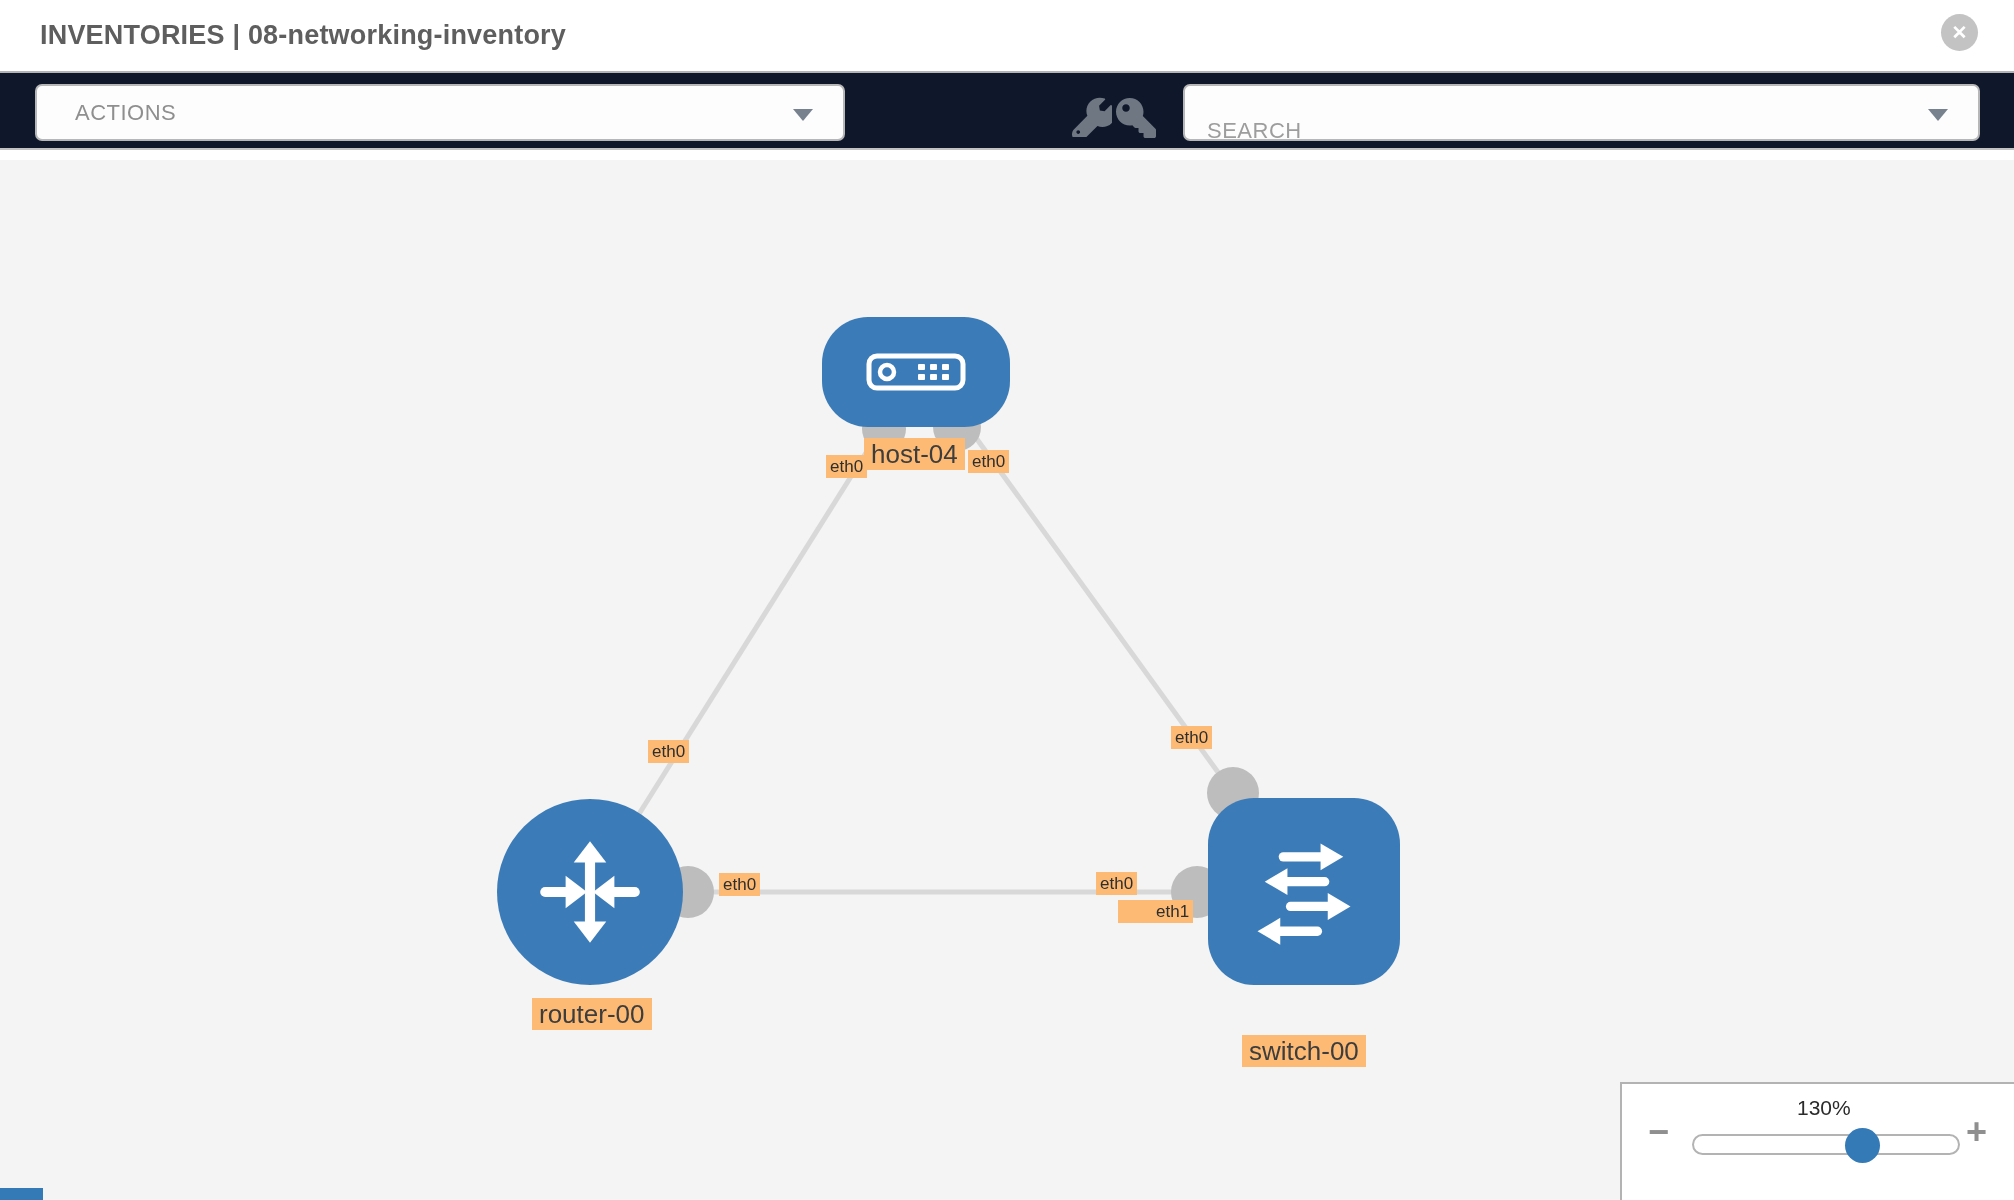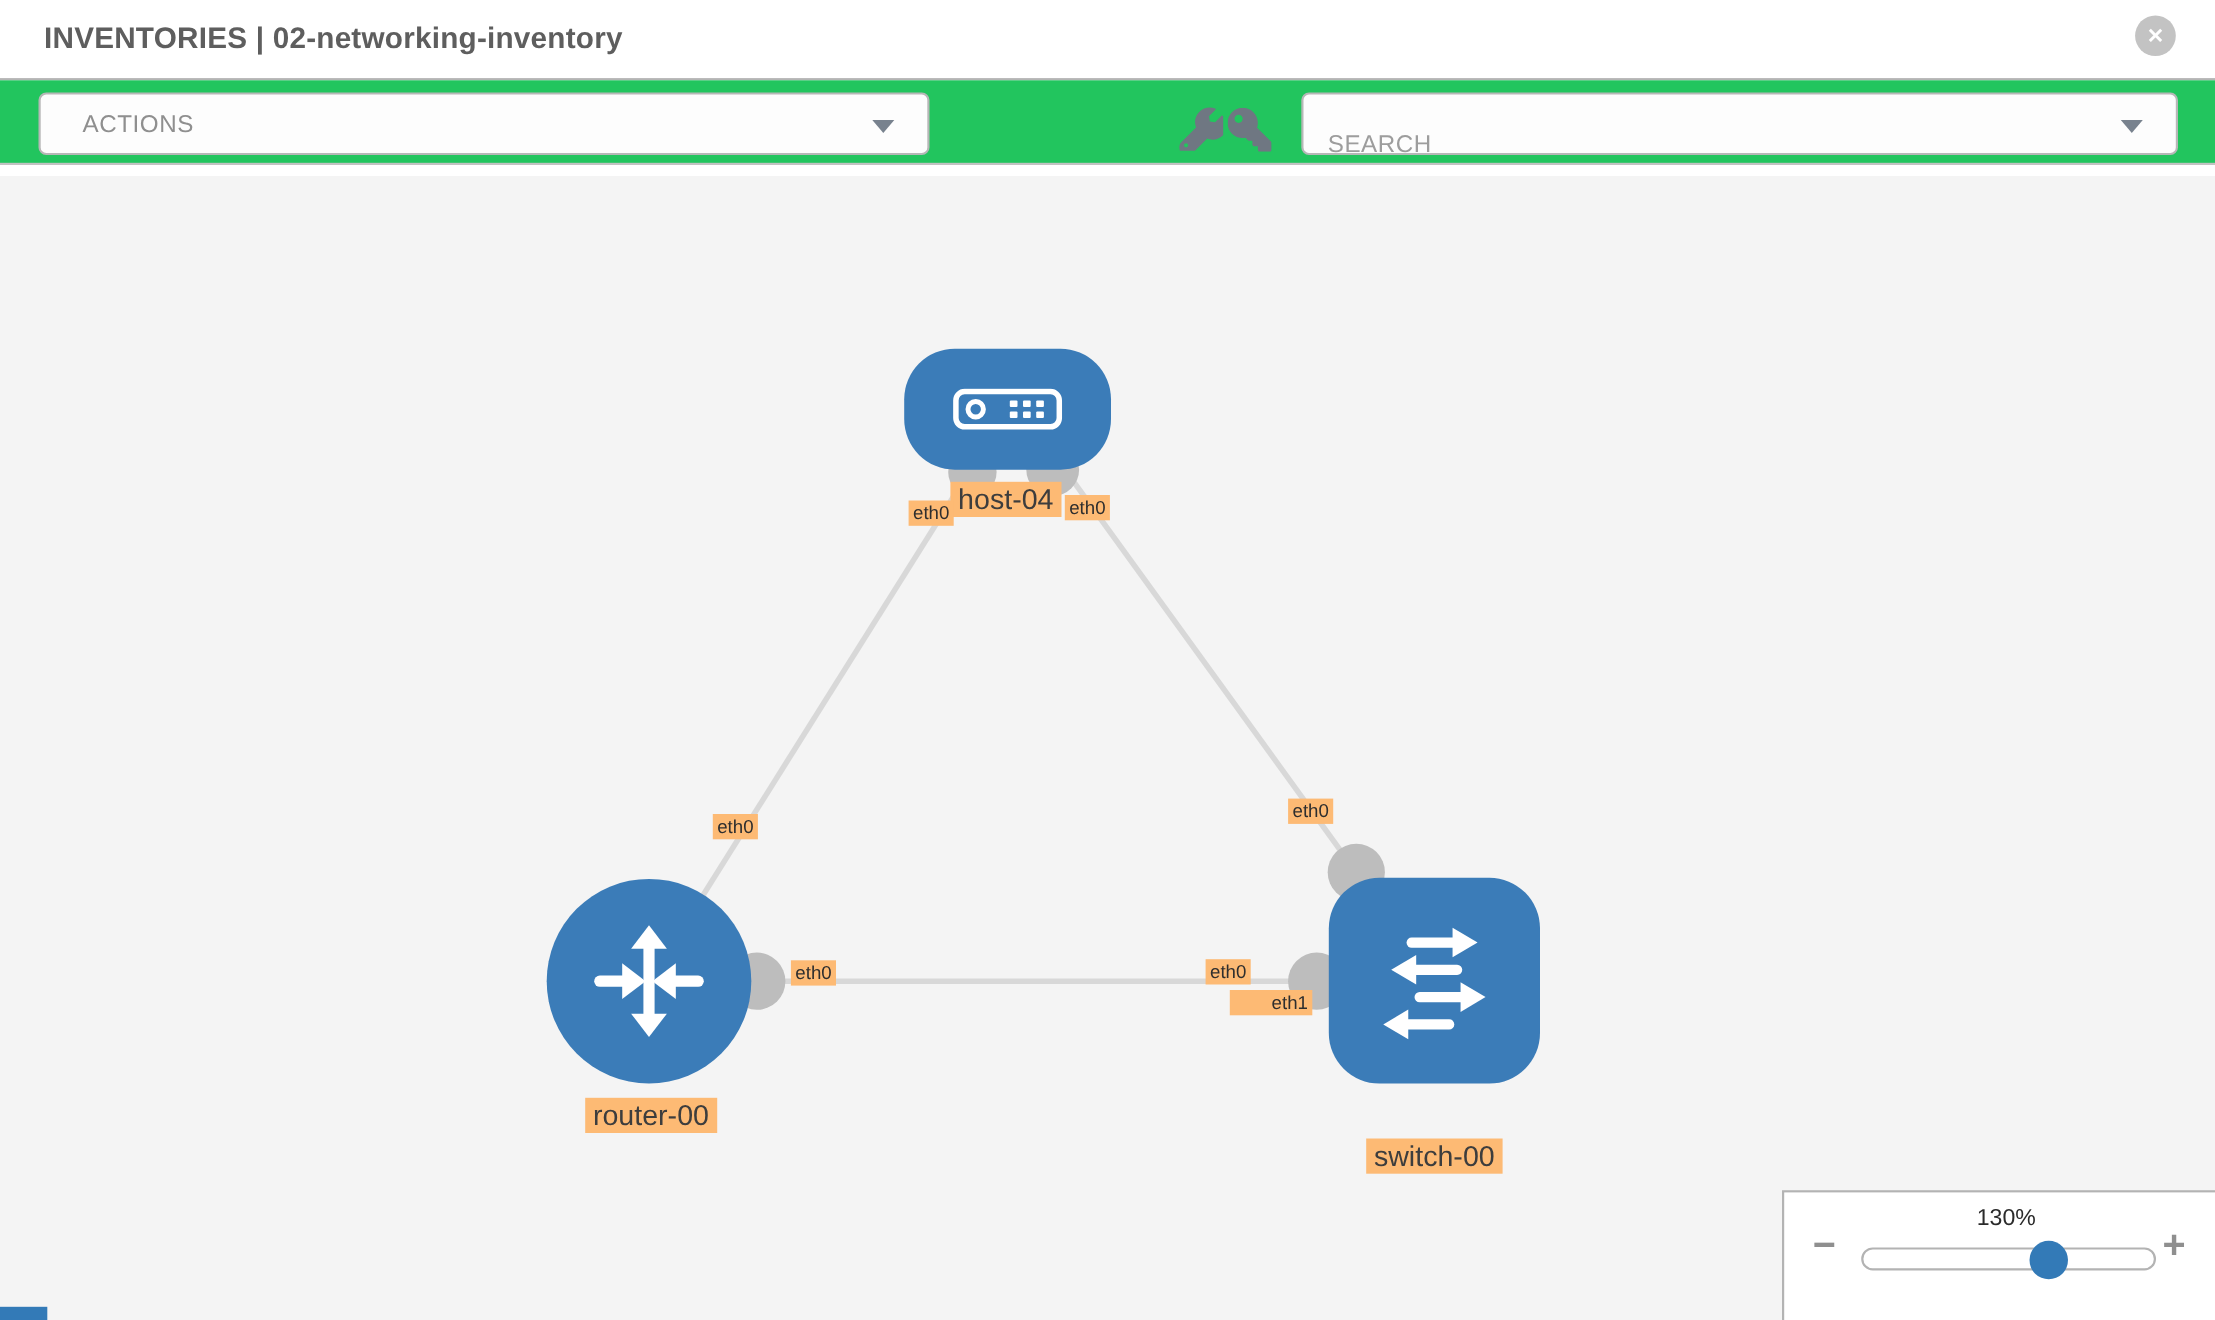--- a/index.html
+++ b/index.html
@@ -8,21 +8,21 @@
     font-family:"Liberation Sans",sans-serif;background:#fff;
   }
   
   .hdr{position:absolute;left:0;top:0;width:2014px;height:71px;background:#fff;
        border-bottom:2px solid #b4b4b4;display:flex;align-items:center;z-index:30;}
   .hdr-title{margin-left:40px;font-size:27px;font-weight:700;color:#5e5e5e;letter-spacing:.2px;}
   .close-btn{position:absolute;right:36px;top:14px;width:37px;height:37px;border-radius:50%;
        background:#c3c3c3;color:#fff;display:flex;align-items:center;justify-content:center;
        font-size:19px;font-weight:900;cursor:pointer;}
   
-  .tbar{position:absolute;left:0;top:73px;width:2014px;height:75px;background:#22c55e;
+  .tbar{position:absolute;left:0;top:73px;width:2014px;height:75px;background:#0f172a;
         border-bottom:2px solid #c2c2c2;z-index:30;}
   .select-box{position:absolute;height:57px;background:#fdfdfd;border:2px solid #b7b7b7;
         border-radius:7px;box-sizing:border-box;display:flex;align-items:center;cursor:pointer;}
   .sel-actions{left:35px;top:11px;width:810px;}
   .sel-search{left:1183px;top:11px;width:797px;}
   .sel-text{font-size:22px;color:#8f8f8f;letter-spacing:.5px;}
   .sel-actions .sel-text{margin-left:38px;}
   .sel-search .sel-text{margin-left:22px;color:#9d9d9d;margin-top:36px;}
   .caret{position:absolute;right:30px;top:23px;width:0;height:0;
         border-left:10px solid transparent;border-right:10px solid transparent;
@@ -53,21 +53,21 @@
   .zoom-handle{position:absolute;left:223px;top:44px;width:35px;height:35px;border-radius:50%;
         background:#337ab7;cursor:pointer;}
   .blue-strip{position:absolute;left:0;top:1188px;width:43px;height:12px;background:#337ab7;z-index:6;}
 </style>
 </head>
 <body>
 
 <div class="app">
 
   <div class="hdr">
-    <div class="hdr-title">INVENTORIES | 02-networking-inventory</div>
+    <div class="hdr-title">INVENTORIES | 08-networking-inventory</div>
     <div class="close-btn">✕</div>
   </div>
 
   <div class="tbar">
     <div class="select-box sel-actions">
       <span class="sel-text">ACTIONS</span>
       <span class="caret"></span>
     </div>
 
     <svg class="tool-icon icon-wrench" viewBox="0 0 512 512">

